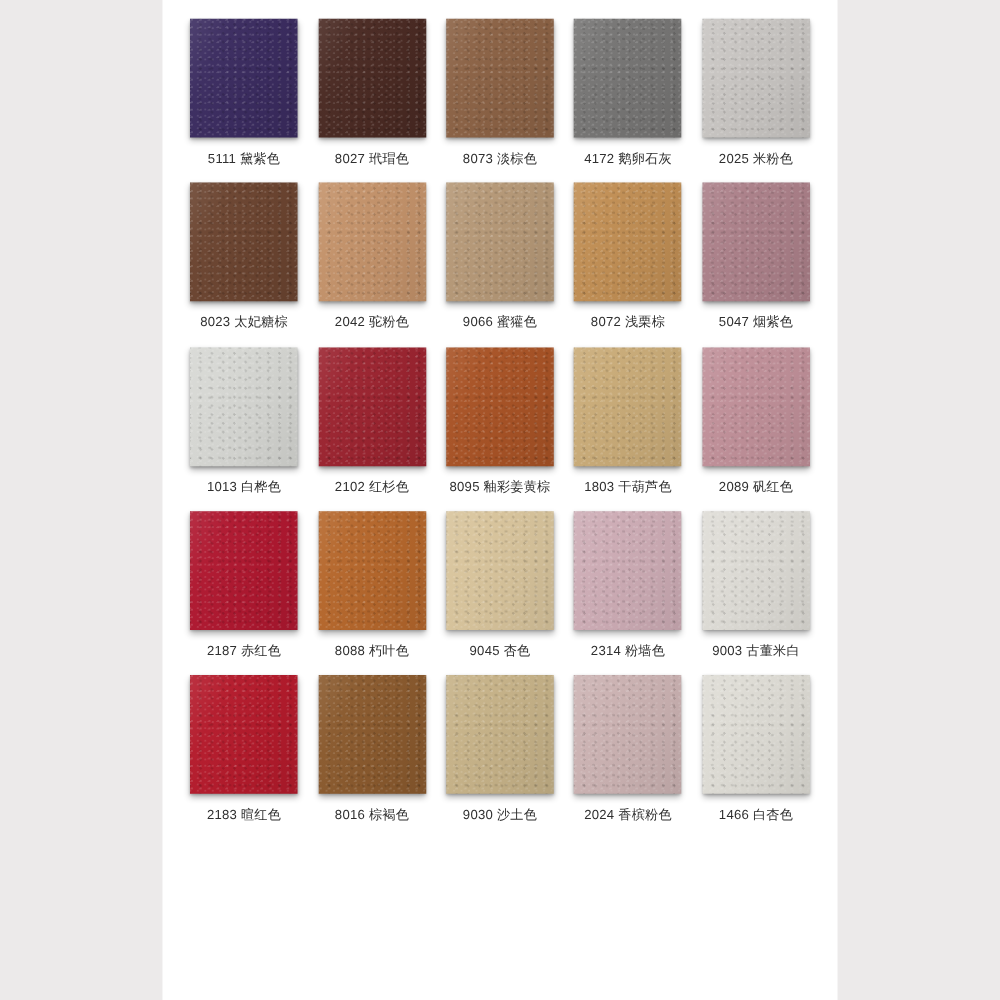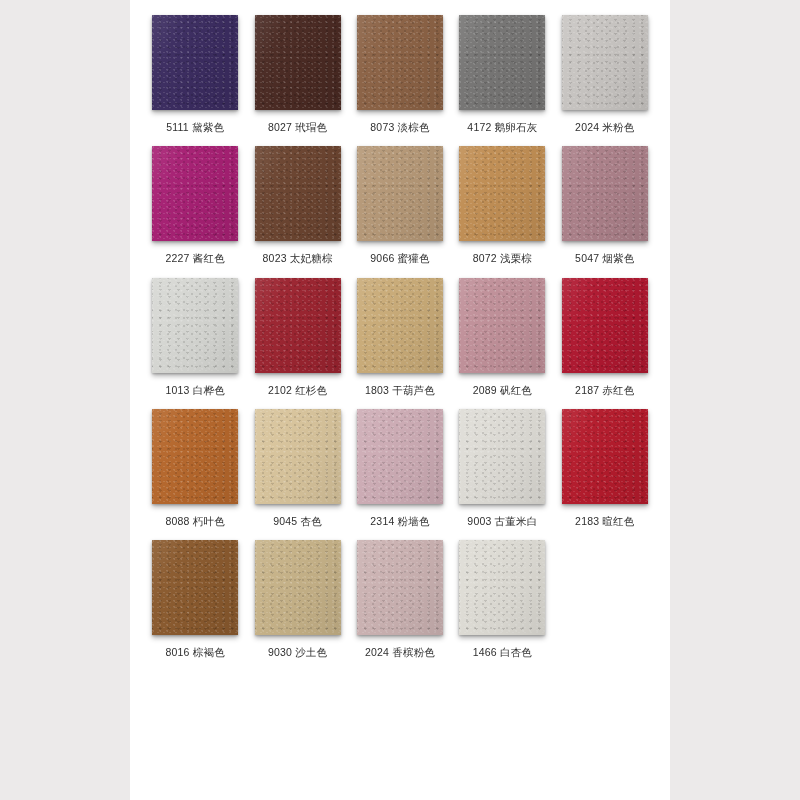--- a/index.html
+++ b/index.html
@@ -123,36 +123,36 @@
       <div class="cell">
         <div class="chip-wrap">
           <div class="chip" style="background-color: rgb(118, 117, 116);"></div>
         </div>
         <div class="chip-label">4172 鹅卵石灰</div>
       </div>
       <div class="cell">
         <div class="chip-wrap">
           <div class="chip" style="background-color: rgb(200, 197, 194);"></div>
         </div>
-        <div class="chip-label">2024 米粉色</div>
-      </div>
-      <div class="cell">
-        <div class="chip-wrap">
-          <div class="chip" style="background-color: rgb(166, 32, 115);"></div>
-        </div>
-        <div class="chip-label">2227 酱红色</div>
+        <div class="chip-label">2025 米粉色</div>
       </div>
       <div class="cell">
         <div class="chip-wrap">
           <div class="chip" style="background-color: rgb(107, 68, 48);"></div>
         </div>
         <div class="chip-label">8023 太妃糖棕</div>
       </div>
       <div class="cell">
         <div class="chip-wrap">
+          <div class="chip" style="background-color: rgb(195, 146, 106);"></div>
+        </div>
+        <div class="chip-label">2042 驼粉色</div>
+      </div>
+      <div class="cell">
+        <div class="chip-wrap">
           <div class="chip" style="background-color: rgb(181, 152, 119);"></div>
         </div>
         <div class="chip-label">9066 蜜獾色</div>
       </div>
       <div class="cell">
         <div class="chip-wrap">
           <div class="chip" style="background-color: rgb(192, 142, 84);"></div>
         </div>
         <div class="chip-label">8072 浅栗棕</div>
       </div>
@@ -166,20 +166,26 @@
         <div class="chip-wrap">
           <div class="chip" style="background-color: rgb(214, 215, 211);"></div>
         </div>
         <div class="chip-label">1013 白桦色</div>
       </div>
       <div class="cell">
         <div class="chip-wrap">
           <div class="chip" style="background-color: rgb(155, 36, 48);"></div>
         </div>
         <div class="chip-label">2102 红杉色</div>
+      </div>
+      <div class="cell">
+        <div class="chip-wrap">
+          <div class="chip" style="background-color: rgb(168, 83, 38);"></div>
+        </div>
+        <div class="chip-label">8095 釉彩姜黄棕</div>
       </div>
       <div class="cell">
         <div class="chip-wrap">
           <div class="chip" style="background-color: rgb(201, 171, 120);"></div>
         </div>
         <div class="chip-label">1803 干葫芦色</div>
       </div>
       <div class="cell">
         <div class="chip-wrap">
           <div class="chip" style="background-color: rgb(192, 144, 153);"></div>

